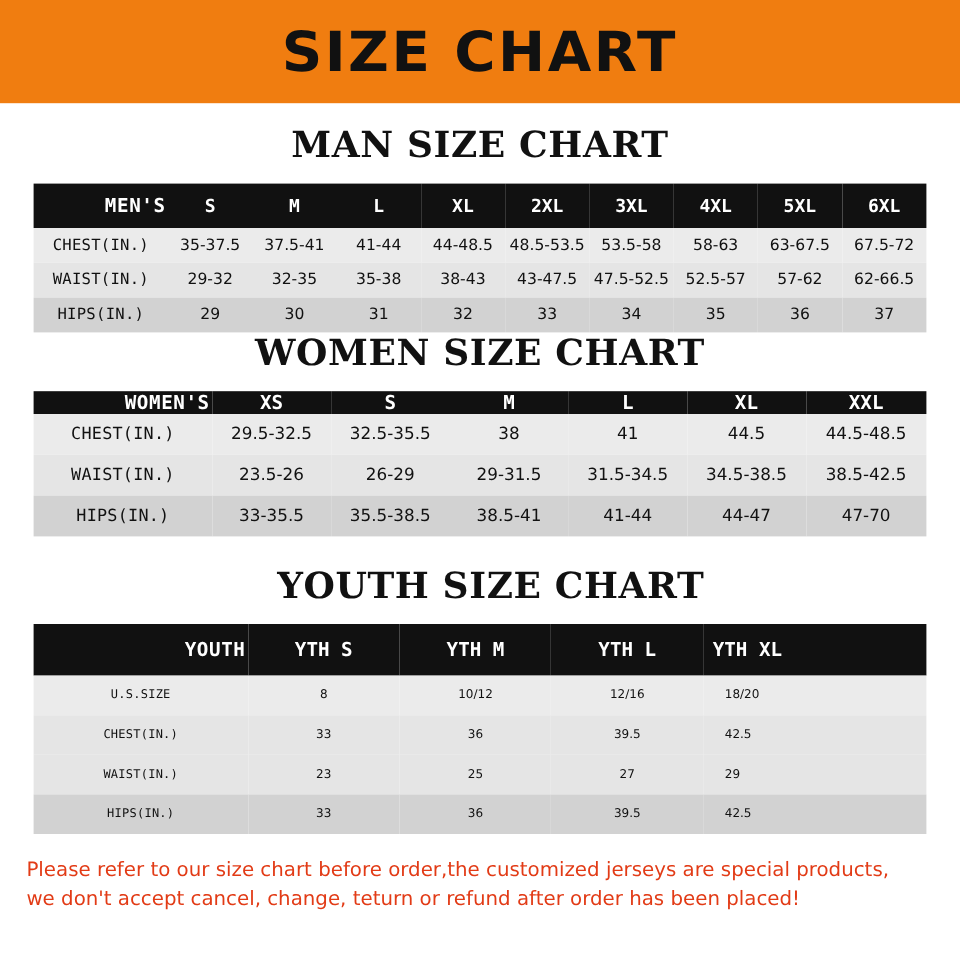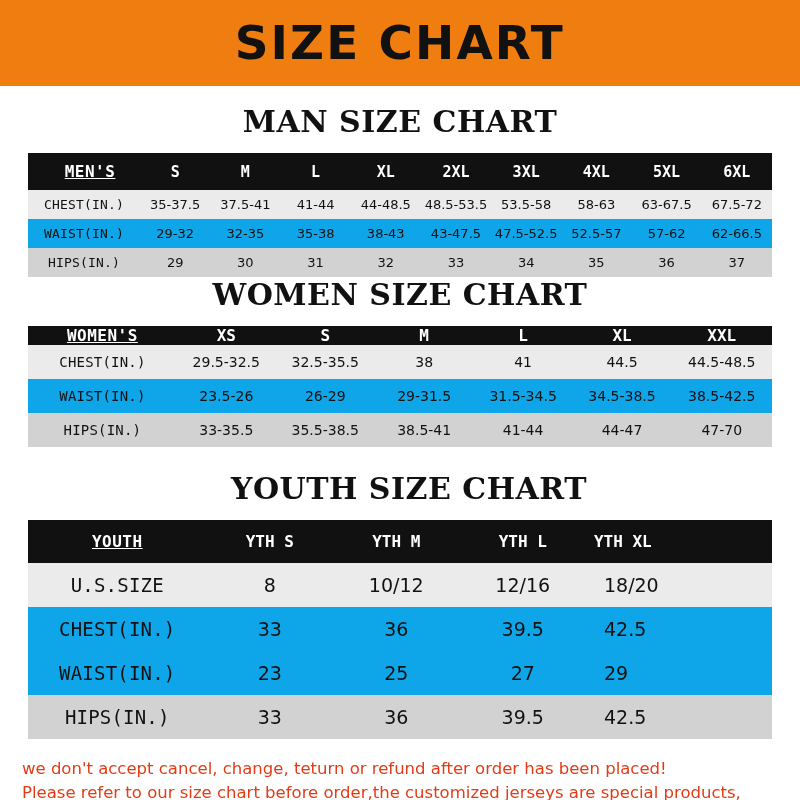--- a/index.html
+++ b/index.html
@@ -64,48 +64,47 @@
   table.size thead th {
     background: #111111;
     color: #ffffff;
     font-family: "DejaVu Sans Mono", "Liberation Mono", monospace;
     font-weight: bold;
     font-size: 15px;
     padding: 9px 2px;
     text-align: center;
   }
   table.size thead th.rowhead {
-    text-align: center;
+    text-align: right;
     padding-left: 14px;
     font-size: 16px;
     letter-spacing: 0.5px;
-    text-decoration: underline;
   }
   table.size tbody td {
     font-family: "DejaVu Sans", "Liberation Sans", sans-serif;
     font-size: 13px;
     color: #111111;
     text-align: center;
     padding: 7px 1px;
   }
   table.size tbody td.rowhead {
     font-family: "DejaVu Sans Mono", "Liberation Mono", monospace;
     font-size: 13px;
     text-align: center;
     letter-spacing: 0.2px;
   }
   table.size tbody tr.band-light td { background: #ebebeb; }
-  table.size tbody tr.band-mid td { background: #0ea5e9; }
+  table.size tbody tr.band-mid td { background: #e5e5e5; }
   table.size tbody tr.band-dark td { background: #d2d2d2; }
 
   
   table.size.women thead th { font-size: 16px; padding: 0 2px; }
   table.size.women tbody td { font-size: 14px; padding: 9px 1px; }
   table.size.youth thead th { font-size: 16px; padding: 12px 2px; }
-  table.size.youth tbody td { font-size: 19px; padding: 11px 12px; }
+  table.size.youth tbody td { font-size: 10px; padding: 11px 12px; }
 
   
   .note {
     margin: 18px 22px 0 22px;
     color: #e23b16;
     font-family: "DejaVu Sans", "Liberation Sans", sans-serif;
     font-size: 16.5px;
     line-height: 1.45;
     text-align: left;
   }
@@ -291,17 +290,17 @@
           <td>33</td>
           <td>36</td>
           <td>39.5</td>
           <td style="text-align:left;padding-left:18px">42.5</td>
         </tr>
       </tbody>
     </table>
   </div>
 
   <div class="note">
+    <div>Please refer to our size chart before order,the customized jerseys are special products,</div>
     <div>we don't accept cancel, change, teturn or refund after order has been placed!</div>
-    <div>Please refer to our size chart before order,the customized jerseys are special products,</div>
   </div>
 
 </div>
 
 </body></html>

